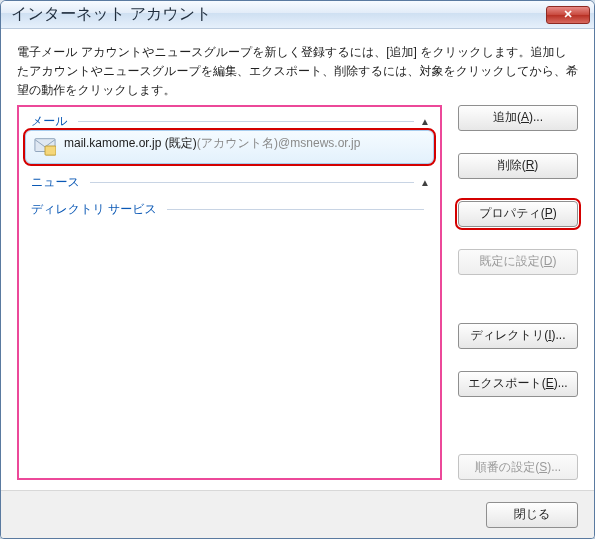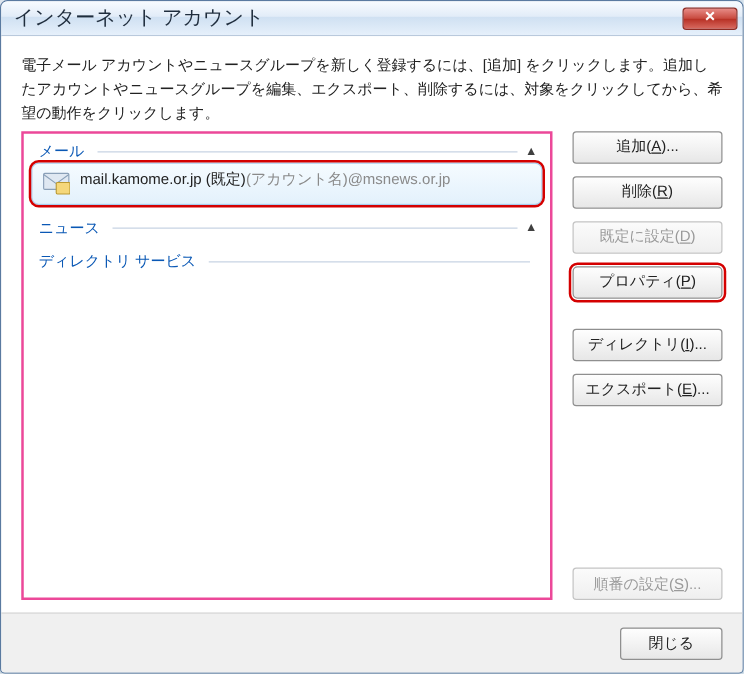--- a/index.html
+++ b/index.html
@@ -124,21 +124,21 @@
   .highlight-red {
     outline: 2px solid #d40000;
     outline-offset: 0;
     border-radius: 6px;
   }
   
   .side-buttons {
     width: 120px;
     display: flex;
     flex-direction: column;
-    gap: 10px;
+    gap: 22px;
   }
   .side-buttons .spacer-sm { height: 4px; }
   .btn {
     height: 26px;
     border: 1px solid #8f8f8f;
     border-radius: 3px;
     background: linear-gradient(#fefefe, #e7e7e7);
     font-size: 12px;
     color: #222;
     display: flex;
@@ -164,21 +164,21 @@
   .footer {
     height: 48px;
     background: #f0f0f0;
     border-top: 1px solid #d8d8d8;
     display: flex;
     align-items: center;
     justify-content: flex-end;
     padding-right: 16px;
   }
   .footer .btn {
-    width: 82px;
+    width: 92px;
     align-items: center;
   }
 
   
   .svg-icon { width: 100%; height: 100%; }
 </style>
 </head>
 <body>
 
 <div class="window">
@@ -239,25 +239,25 @@
 
       </div>
 
       <div class="side-buttons">
         <div class="btn">
           <span><span>追加(</span><u>A</u><span>)...</span></span>
         </div>
         <div class="btn">
           <span><span>削除(</span><u>R</u><span>)</span></span>
         </div>
+        <div class="btn highlighted">
+          <span><span>プロパティ(</span><u>P</u><span>)</span></span>
+        </div>
         <div class="btn disabled">
           <span><span>既定に設定(</span><u>D</u><span>)</span></span>
-        </div>
-        <div class="btn highlighted">
-          <span><span>プロパティ(</span><u>P</u><span>)</span></span>
         </div>
         <div class="spacer-sm"></div>
         <div class="btn">
           <span><span>ディレクトリ(</span><u>I</u><span>)...</span></span>
         </div>
         <div class="btn">
           <span><span>エクスポート(</span><u>E</u><span>)...</span></span>
         </div>
         <div style="flex:1"></div>
         <div class="btn disabled">

